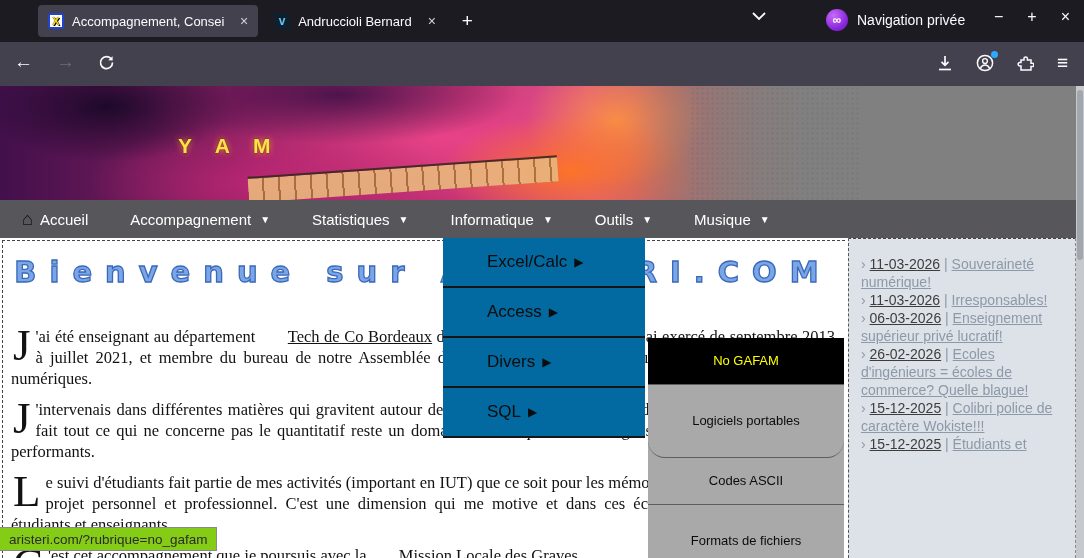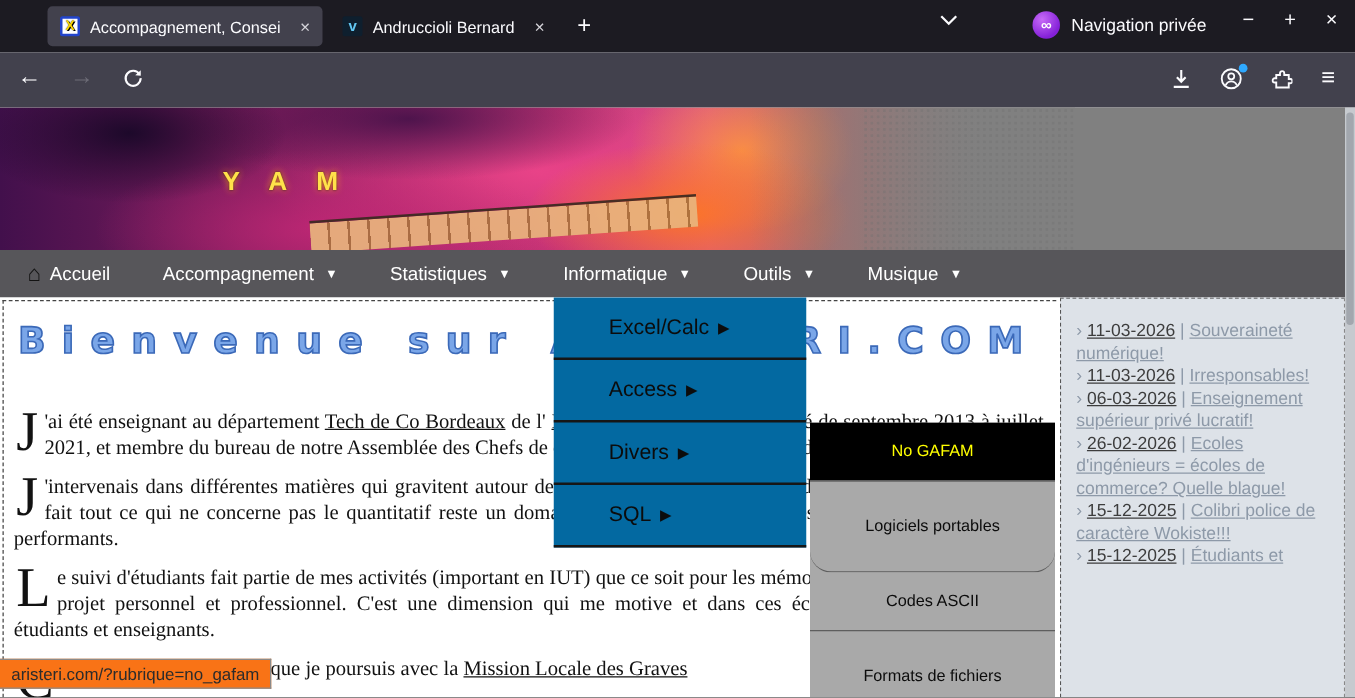--- a/index.html
+++ b/index.html
@@ -47,21 +47,21 @@
   
   .site-header{position:absolute;left:0;top:86px;width:100%;height:114px;background:#808080;overflow:hidden;}
   .header-art{position:absolute;left:0;top:0;width:860px;height:114px;
       background:
         radial-gradient(ellipse 180px 80px at 12% 18%,rgba(25,8,40,.95),rgba(25,8,40,0) 70%),
         radial-gradient(ellipse 260px 70px at 38% 8%,rgba(60,15,70,.85),transparent 70%),
         radial-gradient(ellipse 200px 90px at 64% 75%,rgba(255,120,30,.9),transparent 65%),
         radial-gradient(ellipse 150px 110px at 69% 30%,rgba(255,150,60,.85),transparent 60%),
         radial-gradient(ellipse 260px 90px at 30% 85%,rgba(200,40,120,.8),transparent 70%),
         radial-gradient(ellipse 300px 100px at 50% 45%,rgba(240,70,140,.85),transparent 75%),
-        linear-gradient(90deg,#42104c 0%,#8a2060 28%,#c23172 52%,#d8558a 66%,#b06a6a 76%,#808080 92%);}
+        linear-gradient(90deg,#42104c 0%,#8a2060 28%,#c23172 52%,#d8558a 66%,#b06a6a 76%,#808080 92%); padding-left: 32px;}
   .header-art .fadegray{position:absolute;right:0;top:0;width:260px;height:114px;
       background:linear-gradient(90deg,rgba(128,128,128,0),#808080 78%);}
   .dither{position:absolute;left:690px;top:0;width:170px;height:114px;opacity:.35;
       background-image:radial-gradient(#6e6e6e 1px,transparent 1.3px);background-size:5px 5px;}
   .kbd-stripe{position:absolute;left:248px;top:80px;width:310px;height:24px;transform:rotate(-4deg);
       background:repeating-linear-gradient(90deg,#e9b57d 0 14px,#a9723f 14px 16px);
       border-top:2px solid #3a2a20;opacity:.92;}
   .yam-text{position:absolute;left:178px;top:48px;color:#ffe24a;font-weight:bold;font-size:21px;
       letter-spacing:9px;text-shadow:0 0 6px rgba(255,160,40,.9),0 0 2px #000;}
   .site-title{position:absolute;right:34px;top:44px;color:#ffff00;font-family:"DejaVu Sans",sans-serif;
@@ -79,21 +79,21 @@
   
   .page-bg{position:absolute;left:0;top:238px;width:848px;bottom:0;background:#fff;}
   .content{position:absolute;left:2px;top:240px;width:843px;bottom:0;box-sizing:border-box;
       border-top:1px dashed #444;border-left:1px dashed #444;padding:10px 10px 0 8px;overflow:hidden;}
   .page-title{margin:4px 0 0;text-align:center;font-family:"DejaVu Sans",sans-serif;font-weight:bold;
       font-size:29px;letter-spacing:13px;color:#7aa6e8;-webkit-text-stroke:1.3px #3b69b8;white-space:nowrap;}
   .para{margin:0;margin-top:10px;font-family:"Liberation Serif",serif;font-size:16.5px;line-height:21px;
       text-align:justify;color:#121212;overflow:hidden;}
   .para.first{margin-top:37px;}
   .dropcap{float:left;font-size:45px;line-height:34px;margin:2px 5px 0 2px;font-family:"Liberation Serif",serif;}
-  .textlink{color:#121212;text-decoration:underline;cursor:pointer;}
+  .textlink{color:#121212;text-decoration:underline;cursor:pointer;margin-left:28px;}
 
   
   .menu{position:absolute;left:443px;top:238px;width:202px;background:#0369a1;z-index:5;}
   .menu-item{height:48px;display:flex;align-items:center;padding-left:44px;font-size:17px;
       color:#0c0c0c;border-bottom:2px solid #161616;}
   .menu-caret{font-size:12px;margin-left:7px;}
   .submenu{position:absolute;left:648px;top:338px;width:196px;bottom:0;background:#a9a9a9;
       z-index:6;overflow:hidden;}
   .sub-item{height:46px;display:flex;align-items:center;justify-content:center;text-align:center;
       font-size:13px;line-height:22px;color:#0c0c0c;border-bottom:1px solid #5e5e5e;padding:0 26px;}
@@ -108,21 +108,21 @@
       color:#3c4c63;margin:4px 0 14px 14px;}
   .sb-item{font-size:14px;line-height:18px;color:#8d99a8;margin:0;}
   .sb-item.gap{margin-bottom:16px;}
   .sb-date{color:#3d3d3d;text-decoration:underline;cursor:pointer;}
   .sb-label{color:#8d99a8;text-decoration:underline;cursor:pointer;}
   .sb-bullet,.sb-sep{color:#8d99a8;text-decoration:none;}
 
   .scrollstrip{position:absolute;left:1076px;top:86px;width:8px;bottom:0;background:#c6cacf;}
   .scrollthumb{position:absolute;left:1077px;top:90px;width:6px;height:170px;border-radius:3px;background:#a2a7ae;}
 
-  .status-tip{position:absolute;left:0;top:527px;height:24px;background:#f97316;
+  .status-tip{position:absolute;left:0;top:527px;height:24px;background:#84cc16;
       border:1px solid #8a8a8a;border-left:none;color:#2b2b2b;font-size:13.5px;
       display:flex;align-items:center;padding:0 9px;z-index:30;box-sizing:border-box;}
 
   svg.ic{display:block;}
 </style>
 </head>
 <body>
 
 <div id="stage">
 

